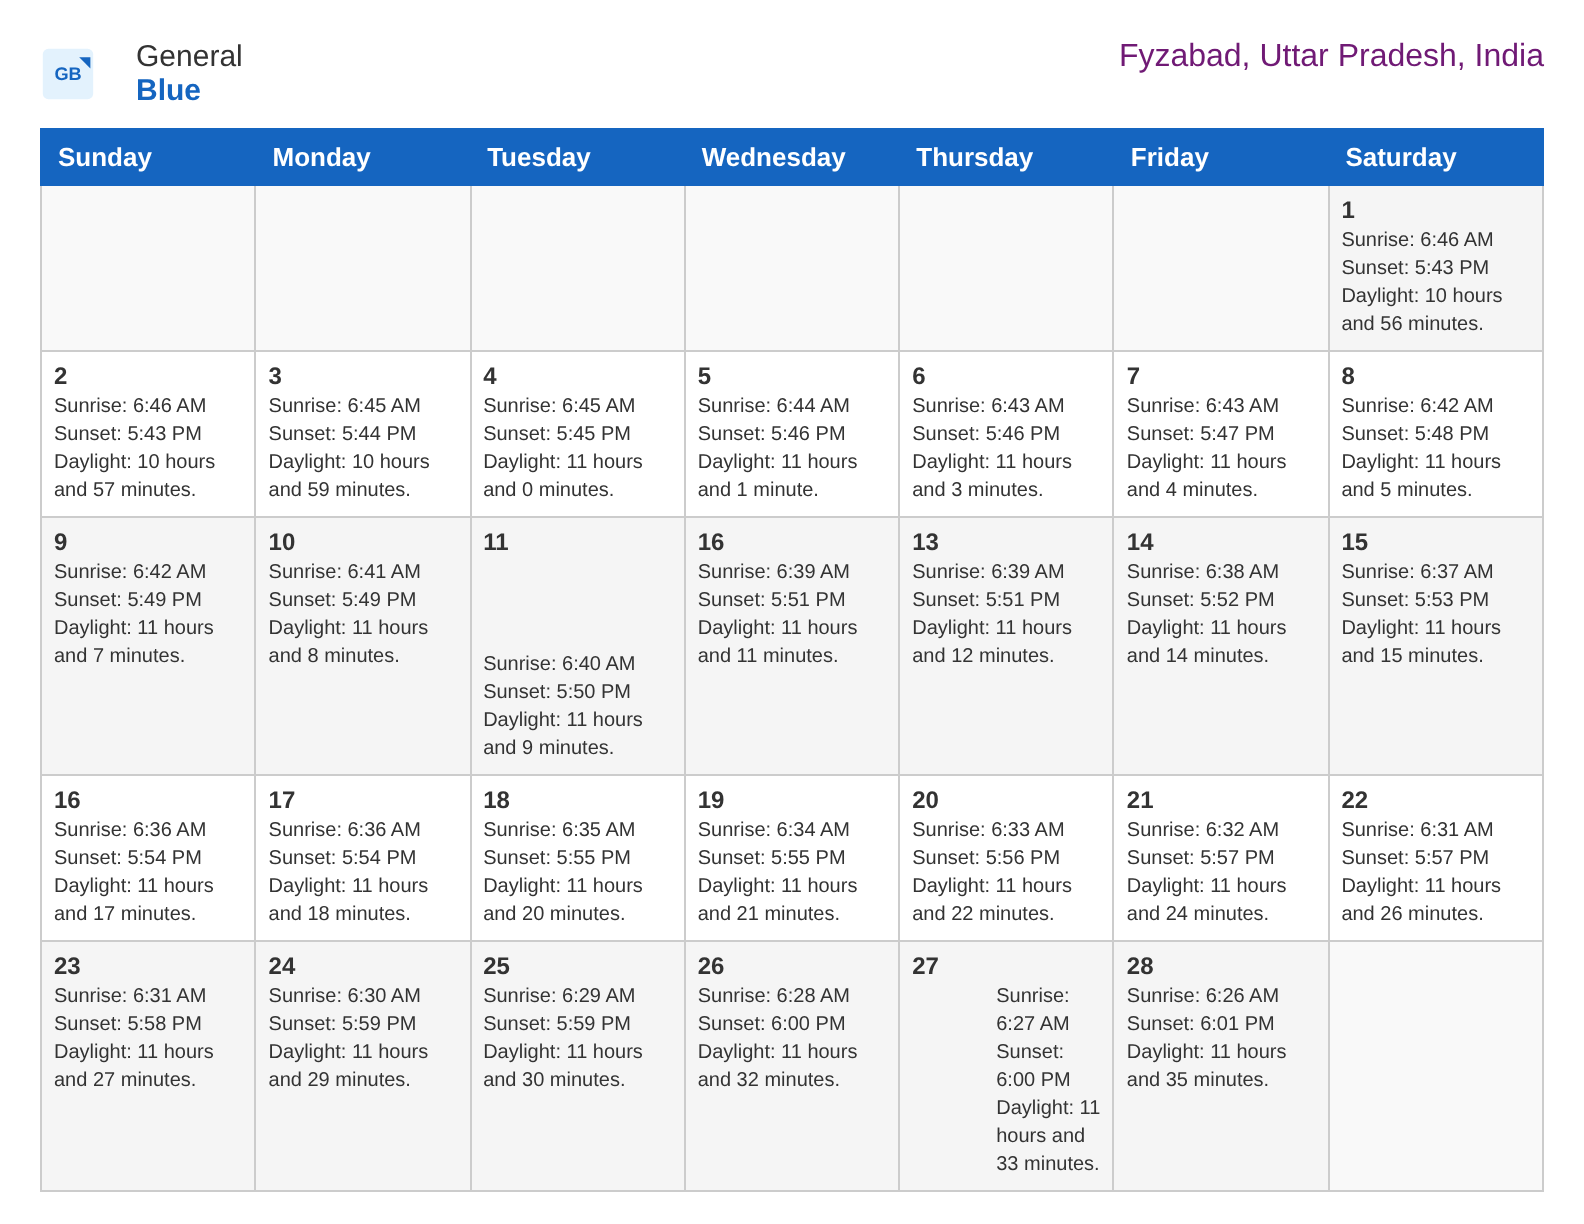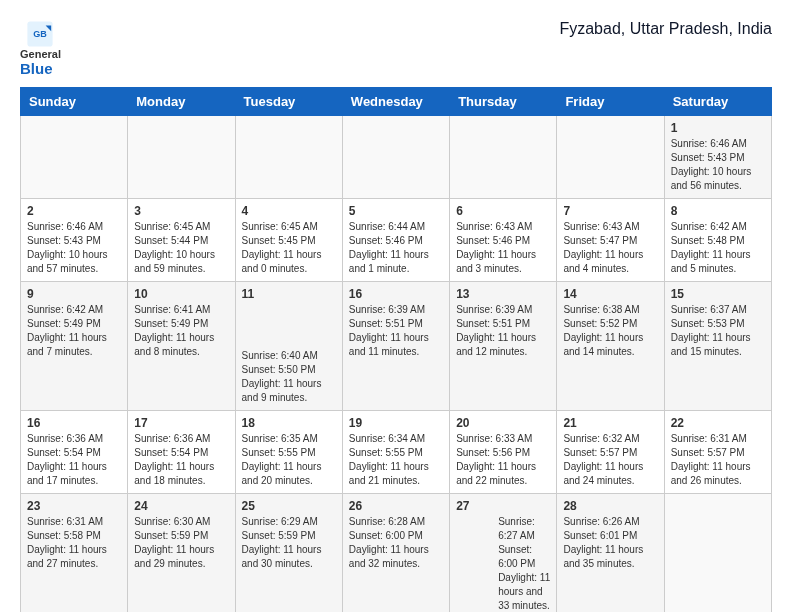--- a/index.html
+++ b/index.html
@@ -12,38 +12,37 @@
     }
     .header-area {
       display: flex;
       justify-content: space-between;
       align-items: flex-start;
       margin-bottom: 10px;
     }
     .logo {
       display: flex;
       align-items: center;
-      gap: 0;
-      flex-direction: column;
+      gap: 20px;
     }
     .logo-icon {
       width: 28px;
       height: 28px;
     }
     .title-area {
       text-align: right;
     }
     .main-title {
       font-size: 32px;
       font-weight: bold;
       color: #333;
     }
     .subtitle {
       font-size: 16px;
-      color: #0f172a;
+      color: #701a75;
     }
     .calendar {
       width: 100%;
       border-collapse: collapse;
       border: 1px solid #ccc;
       padding-left: 40px;
     }
     .calendar th {
       background: #1565c0;
       color: #fff;
@@ -91,21 +90,21 @@
 <body>
 
 <div class="header-area">
   <div class="logo">
     <svg class="logo-icon" viewBox="0 0 40 40">
       <rect x="2" y="2" width="36" height="36" rx="4" fill="#e3f2fd"></rect>
       <text x="20" y="24" text-anchor="middle" font-size="13" font-weight="bold" fill="#1565c0">GB</text>
       <polygon points="28,8 36,8 36,16" fill="#1565c0"></polygon>
     </svg>
     <div>
-      <div style="font-size:11px;font-weight:bold;color:#333;">General</div>
+      <div style="font-size:15px;font-weight:normal;color:#333;">General</div>
       <div style="font-size:15px;font-weight:bold;color:#1565c0;">Blue</div>
     </div>
   </div>
   <div class="title-area">
     <div class="subtitle">Fyzabad, Uttar Pradesh, India</div>
   </div>
 </div>
 
 <table class="calendar">
   <thead>

